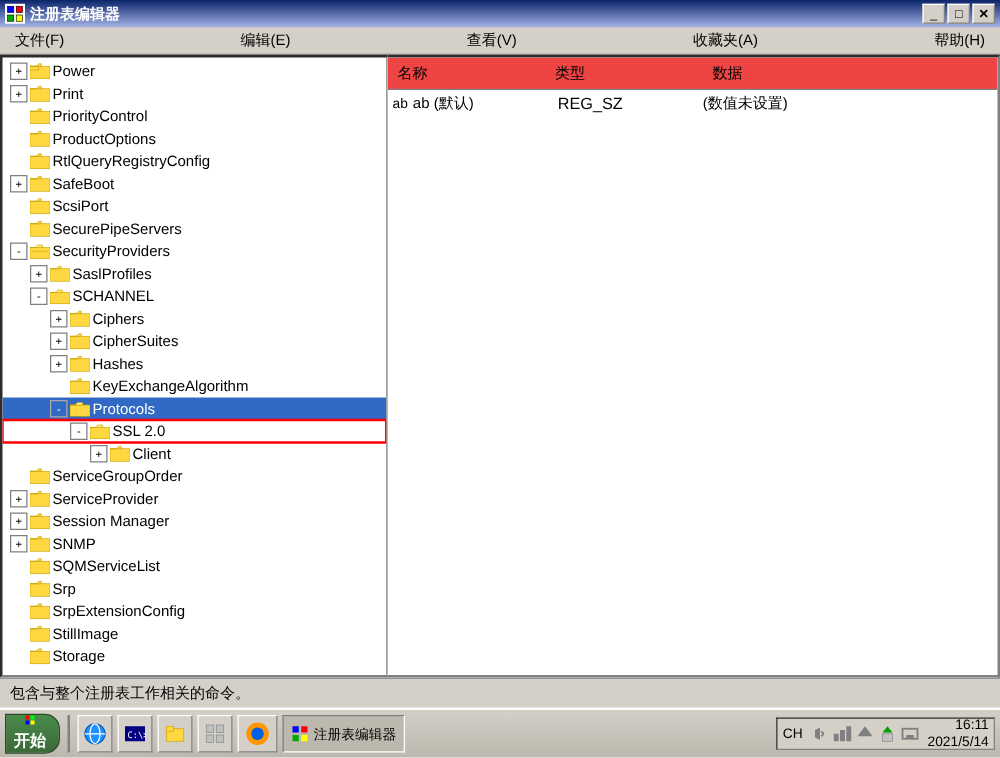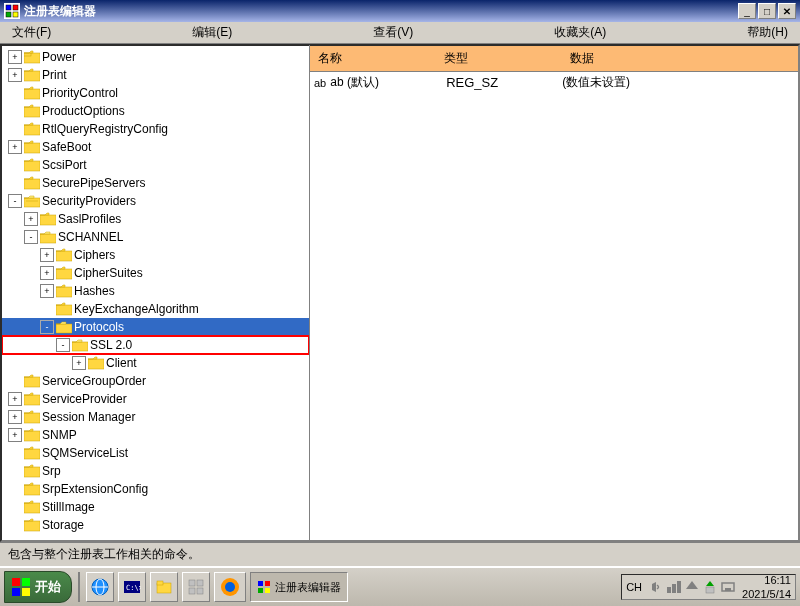--- a/index.html
+++ b/index.html
@@ -97,21 +97,21 @@
       flex: 1;
       background: white;
       border: 2px inset #808080;
       border-left: none;
       overflow: auto;
     }
 
     .right-pane-header {
       display: flex;
       border-bottom: 1px solid #808080;
-      background: #fdba74;
+      background: #ef4444;
       padding: 2px 0;
     }
     .right-pane-col {
       padding: 2px 8px;
       font-size: 12px;
       font-weight: normal;
       min-width: 100px;
     }
 
     .right-pane-row {
@@ -193,20 +193,21 @@
       color: white;
       border: 1px solid #2a4a2a;
       border-radius: 0 12px 12px 0;
       padding: 0 10px 0 6px;
       font-weight: bold;
       font-size: 13px;
       display: flex;
       align-items: center;
       gap: 4px;
       cursor: pointer;
+      flex-direction: column;
     }
     .taskbar-divider {
       width: 2px;
       height: 30px;
       background: #808080;
       margin: 0 2px;
     }
     .taskbar-btn {
       height: 30px;
       min-width: 28px;

